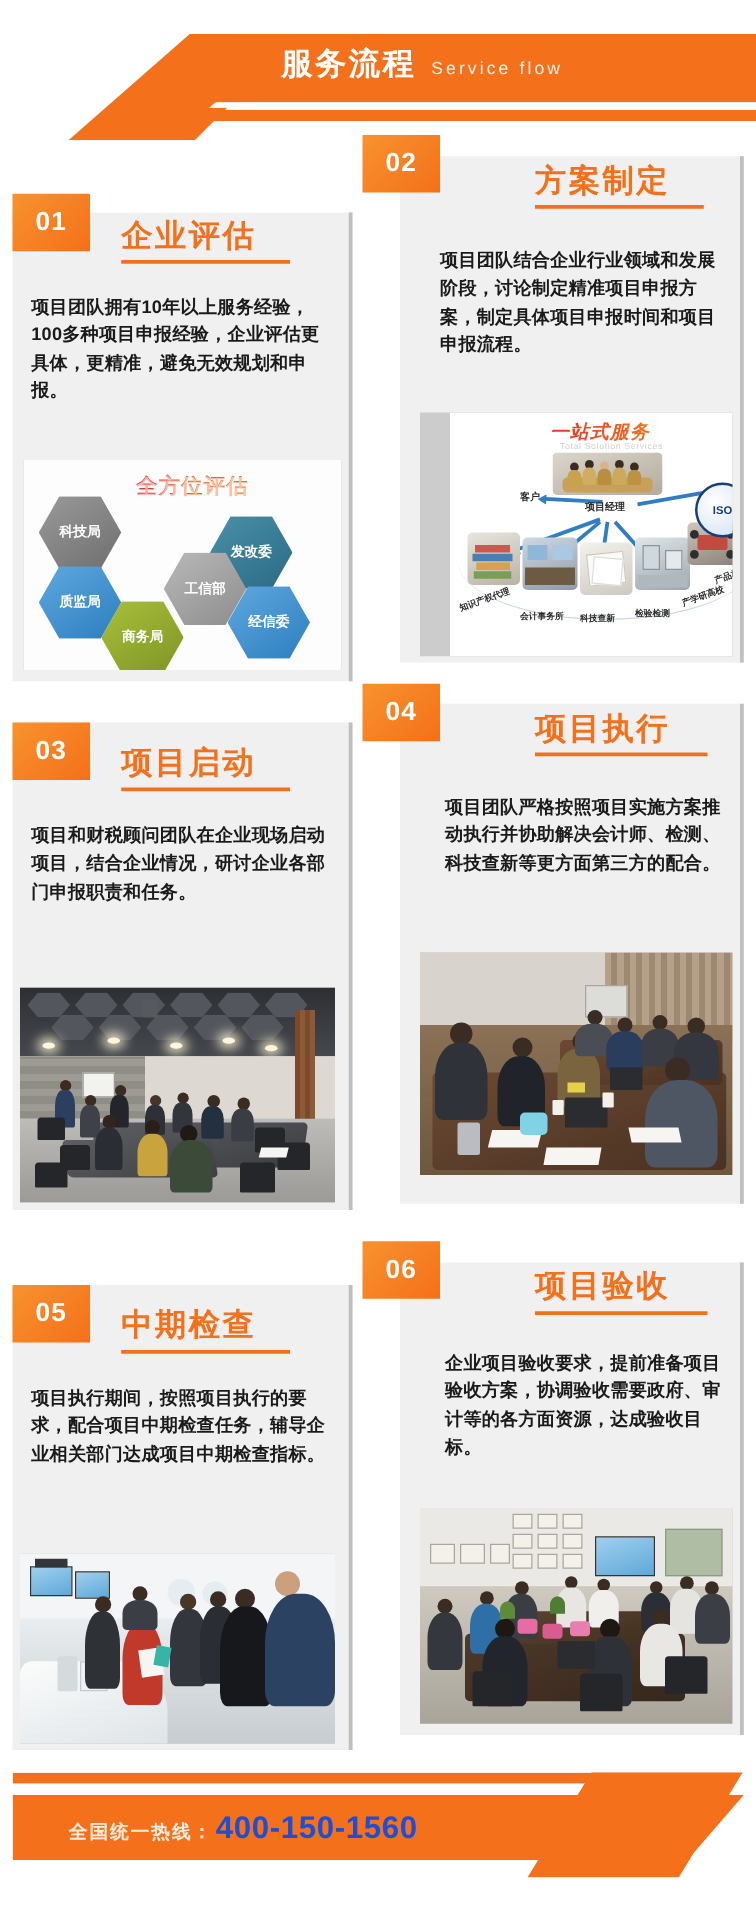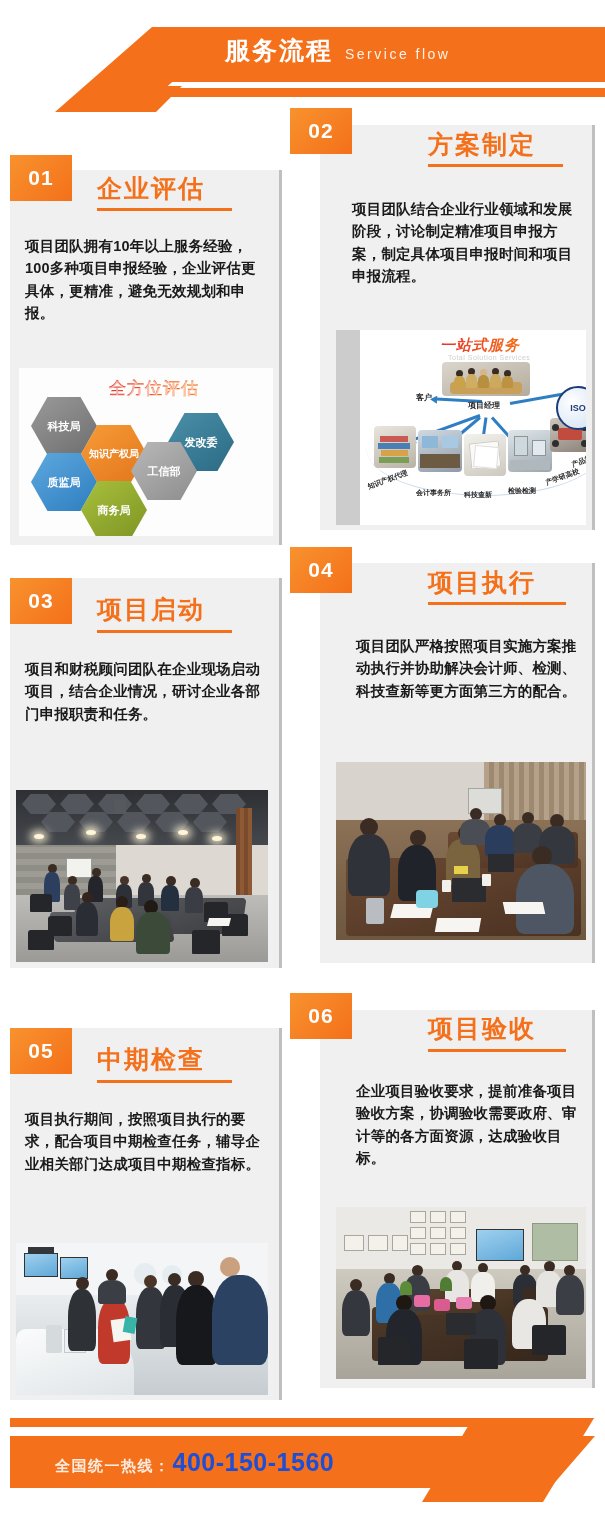--- a/index.html
+++ b/index.html
@@ -173,31 +173,31 @@
     <div class="card-title" style="left:97px; top:172px;">企业评估</div>
     <div class="card-rule" style="left:97px; top:208px; width:135px;"></div>
     <div class="card-desc" style="left:25px; top:235px; width:240px;">项目团队拥有10年以上服务经验，100多种项目申报经验，企业评估更具体，更精准，避免无效规划和申报。</div>
 
     <div class="card-photo" style="left:19px; top:368px; width:254px; height:168px;">
       <div class="hexbox">
         <div class="hextitle" style="left:90px; top:9px;">全方位评估</div>
         <div class="hex hx-gray" style="left:12px;  top:29px;">
             <span>科技局</span>
           </div>
-        <div class="hex hx-orange" style="left:62px;  top:57px; font-size:10px;">
-            <span>知识产权局</span>
-          </div>
         <div class="hex hx-teal" style="left:149px; top:45px;">
             <span>发改委</span>
           </div>
         <div class="hex hx-blue" style="left:12px;  top:85px;">
             <span>质监局</span>
           </div>
         <div class="hex hx-gray2" style="left:112px; top:74px;">
             <span>工信部</span>
+          </div>
+        <div class="hex hx-blue2" style="left:163px; top:101px;">
+            <span>经信委</span>
           </div>
         <div class="hex hx-olive" style="left:62px;  top:113px;">
             <span>商务局</span>
           </div>
       </div>
     </div>
   </div>
 
   <div class="card">
     <div class="card-body" style="left:320px; top:125px; width:275px; height:405px;"></div>

